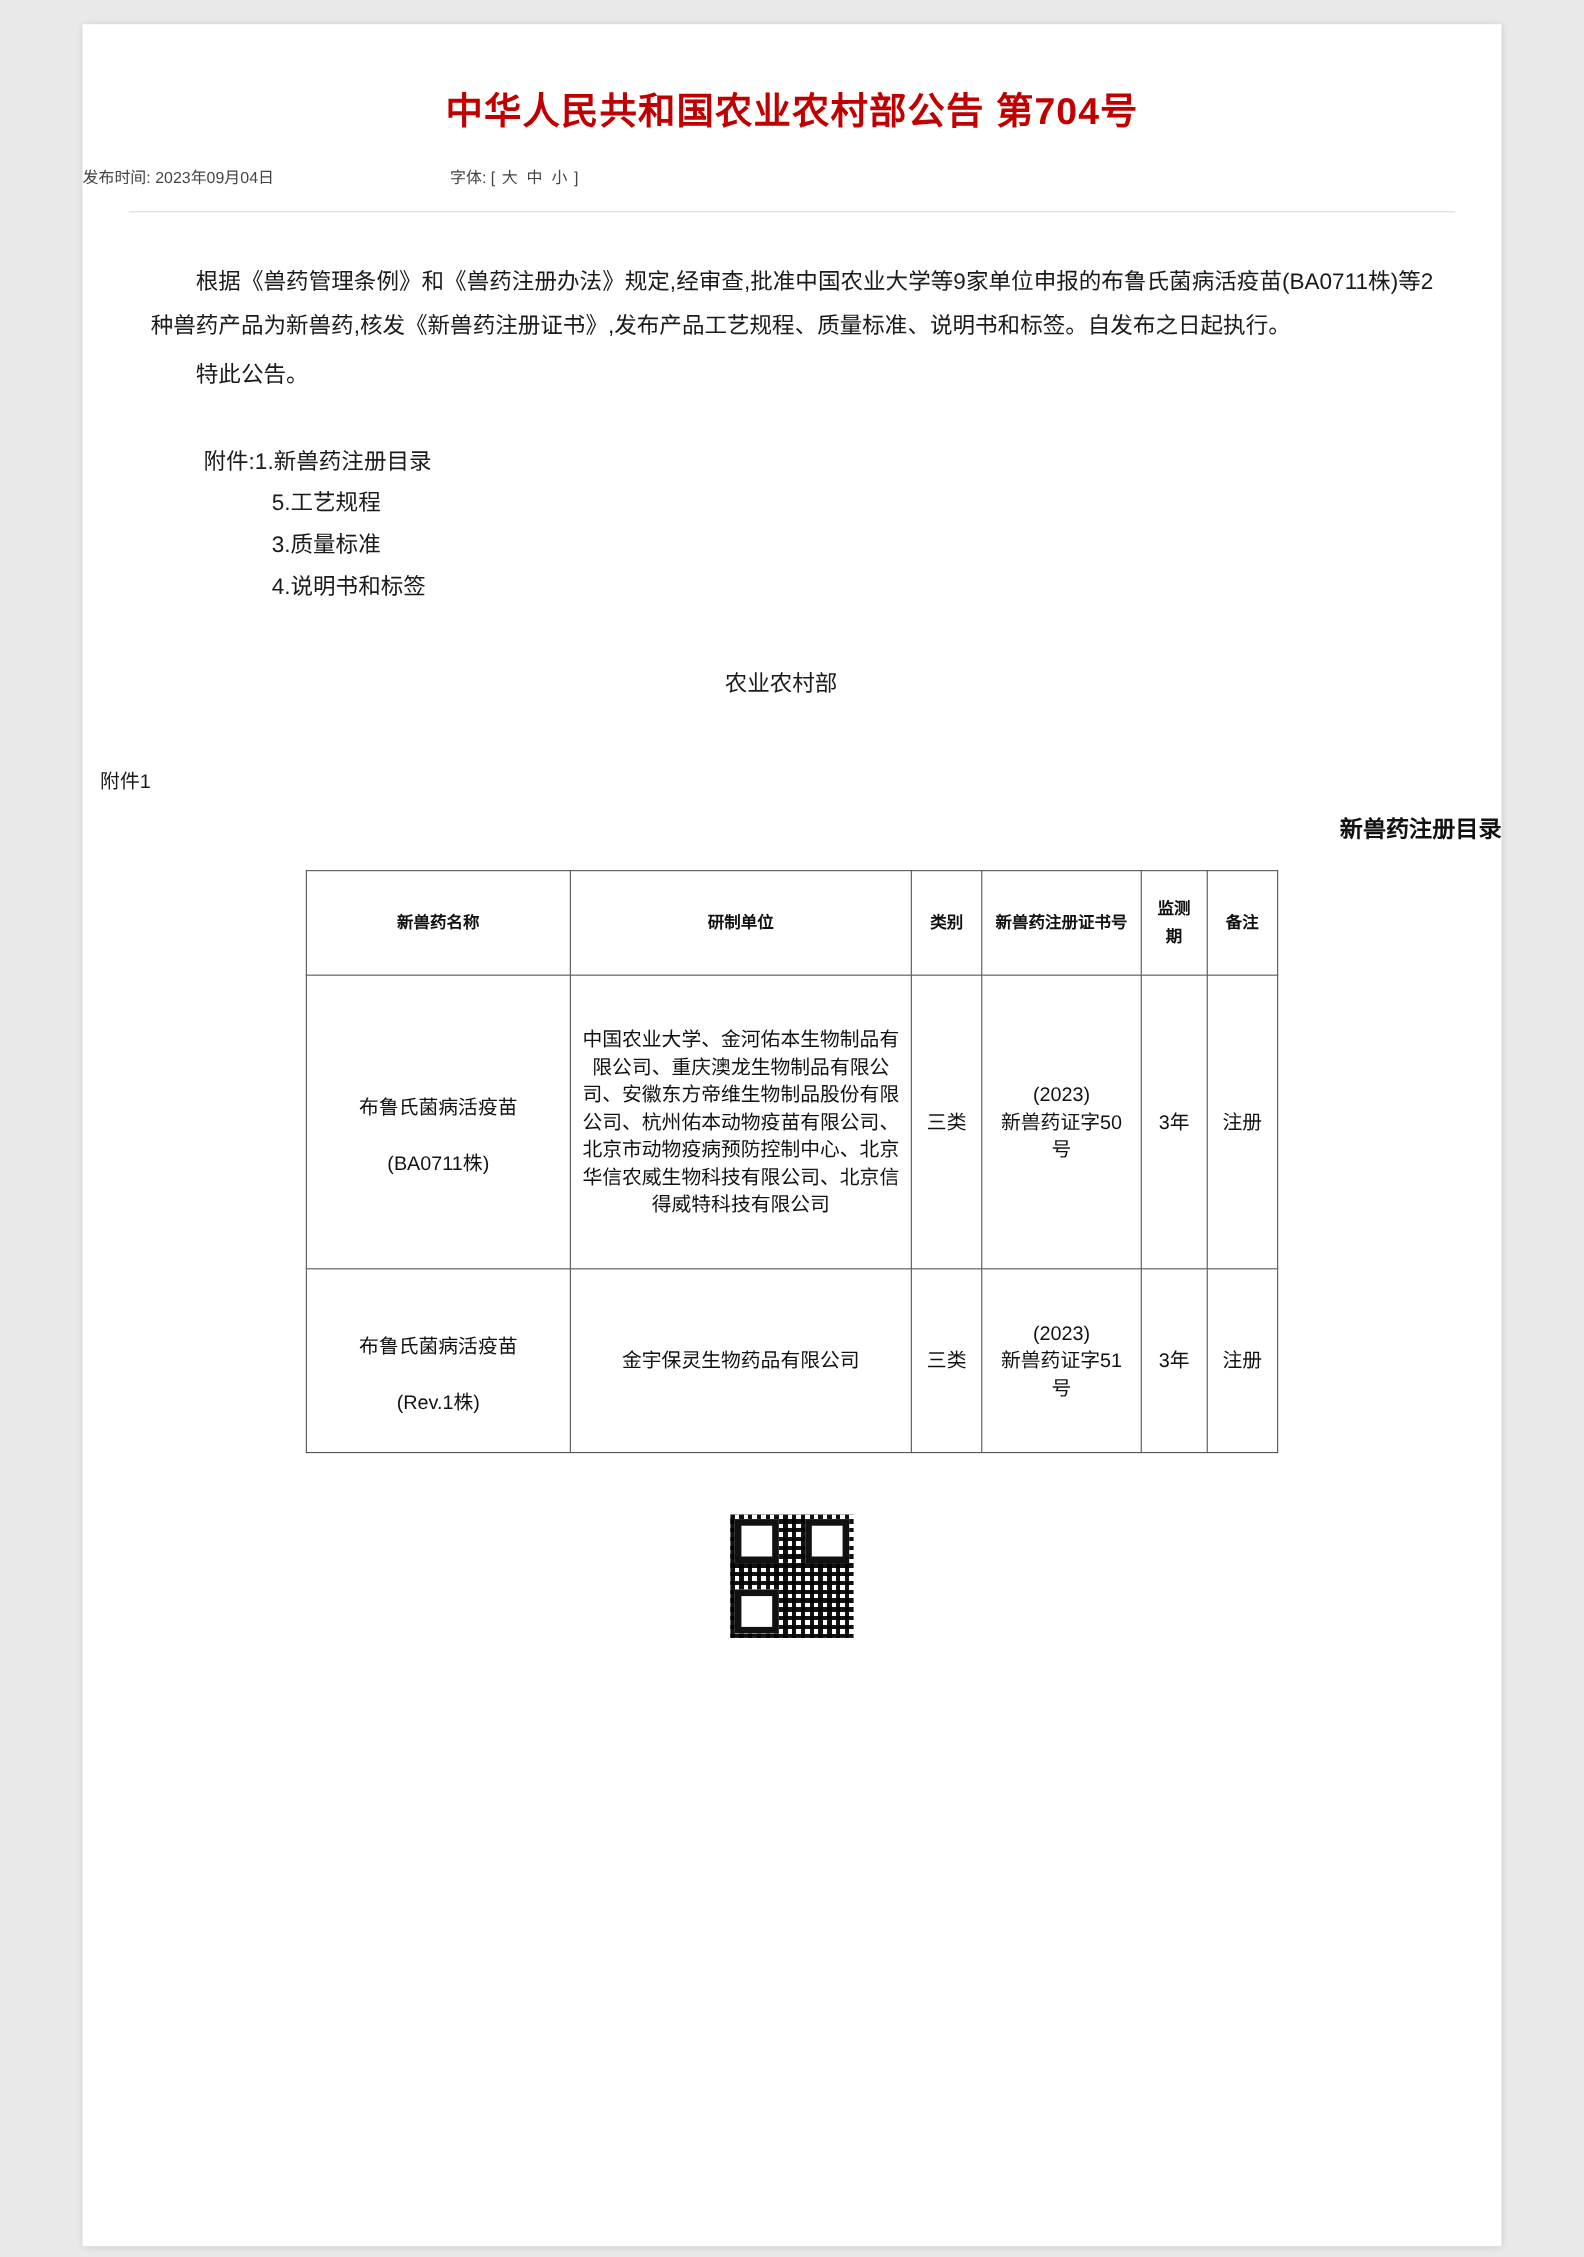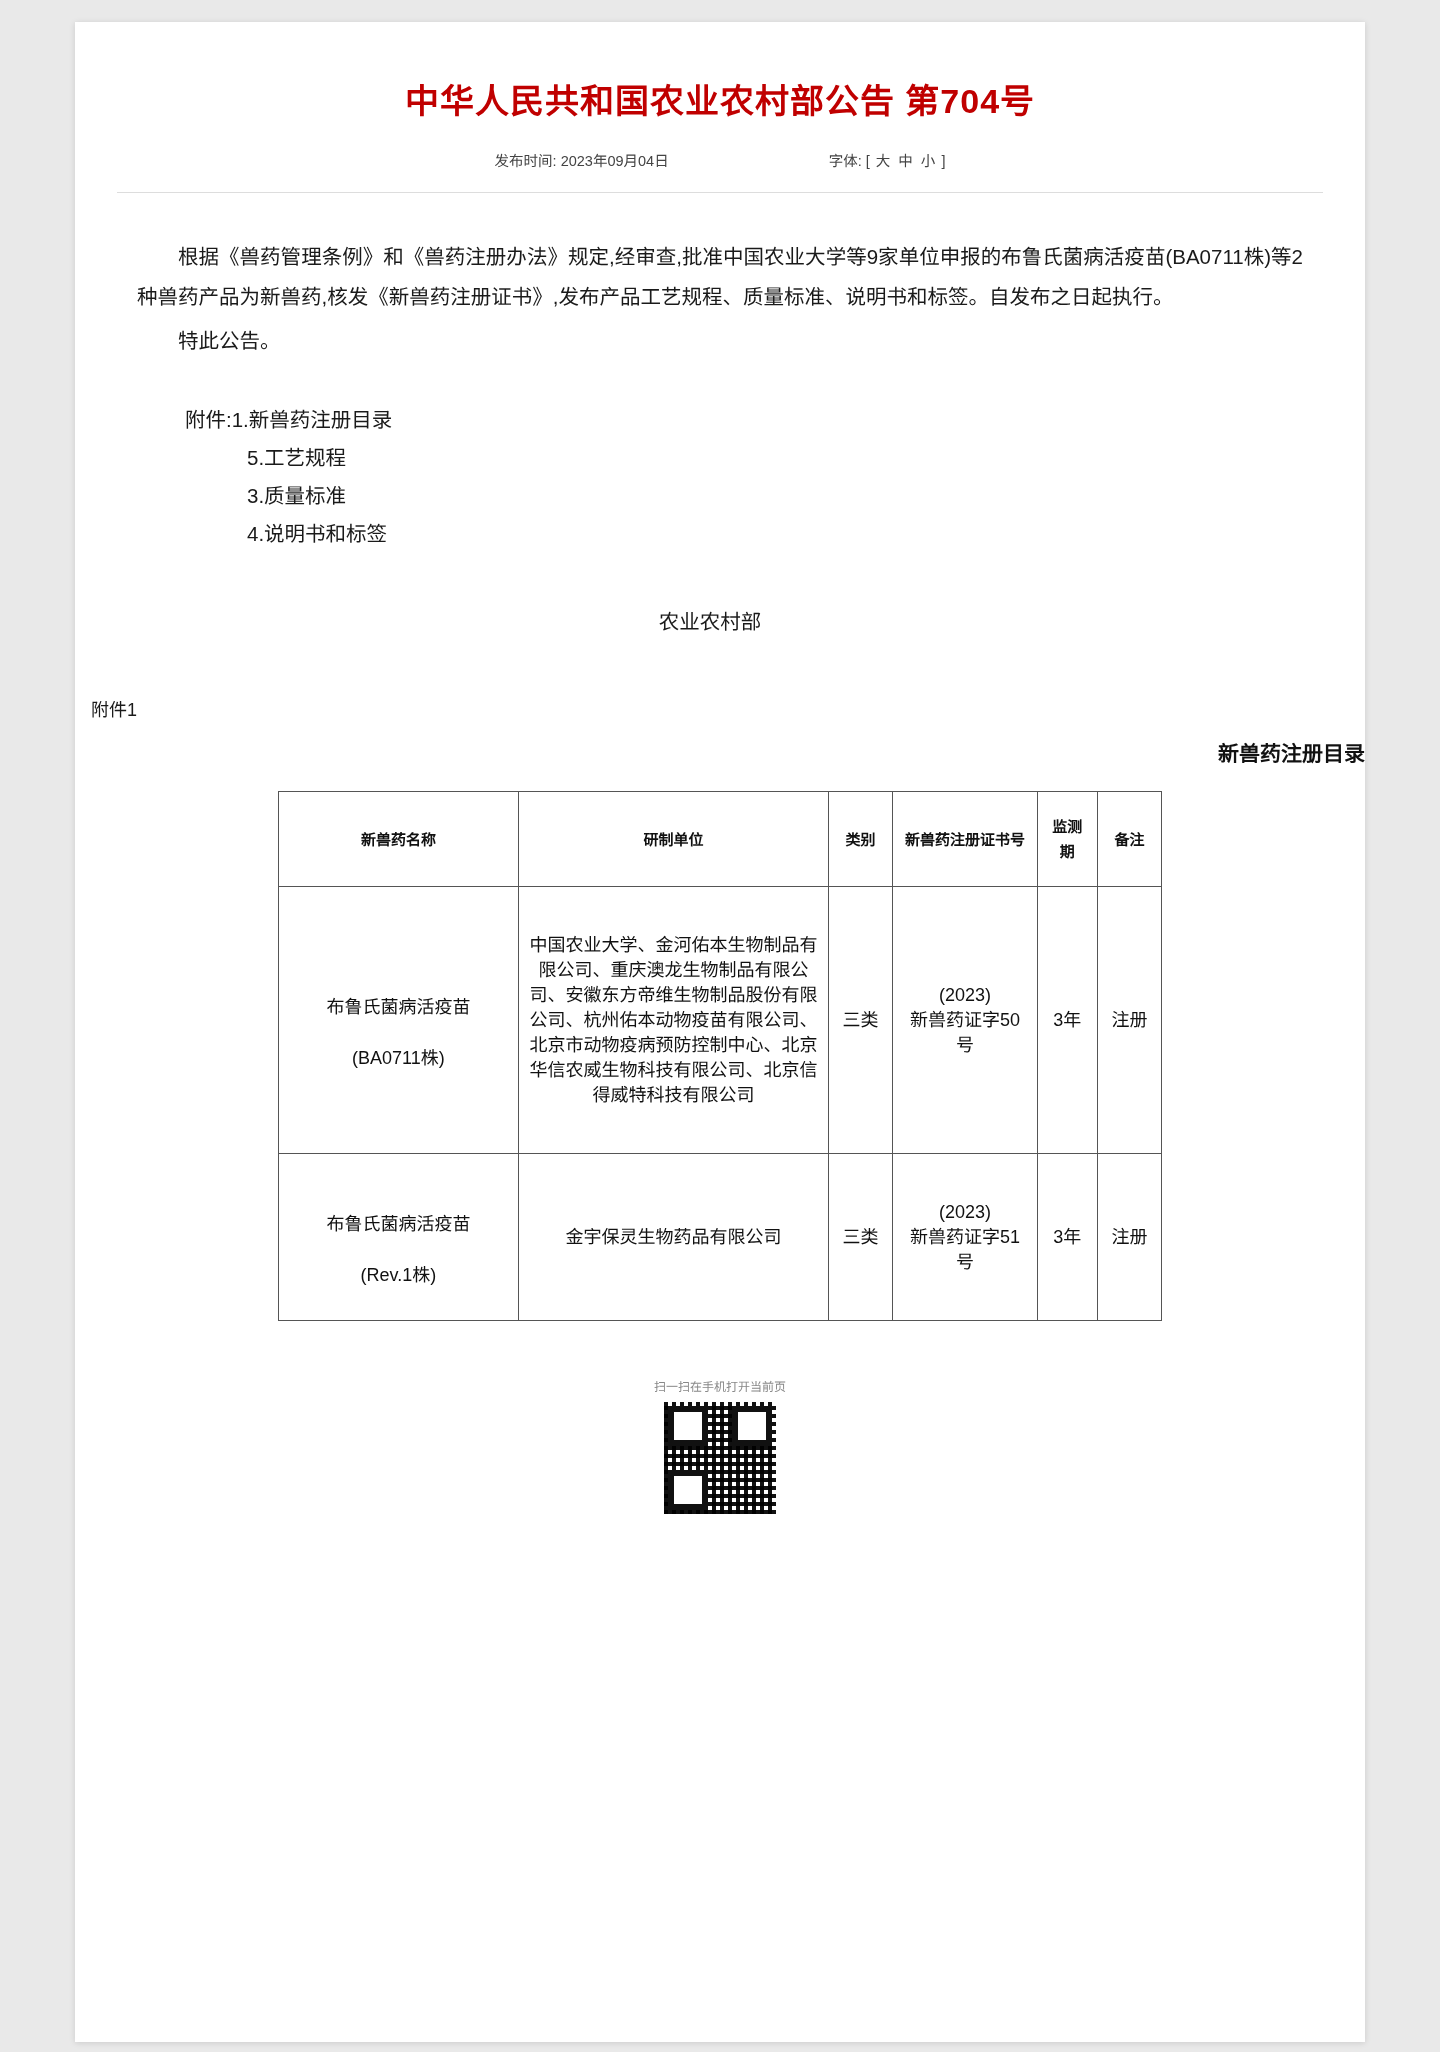--- a/index.html
+++ b/index.html
@@ -32,21 +32,20 @@
     text-align: center;
     color: #c00000;
     font-size: 34px;
     font-weight: bold;
     letter-spacing: 1px;
     margin: 18px 0 0 0;
     font-family: "Liberation Sans", sans-serif;
   }
   .meta-row {
     display: flex;
-    justify-content: center;
     align-items: center;
     gap: 160px;
     margin-top: 26px;
     font-size: 14.5px;
     color: #444;
   }
   .meta-publish { color: #444; }
   .font-size-ctl { color: #444; }
   .font-size-ctl .lnk {
     color: #444;
@@ -270,19 +269,18 @@
           <span class="c-line">(2023)</span>
           <span class="c-line">新兽药证字51号</span>
         </td>
         <td>3年</td>
         <td>注册</td>
       </tr>
     </tbody>
   </table>
 
   <div class="qr-wrap">
-    <div class="qr-caption">扫一扫在手机打开当前页</div>
     <div class="qr-box">
       <span class="qr-eye3"></span>
     </div>
   </div>
 
 </div>
 
 </body></html>

